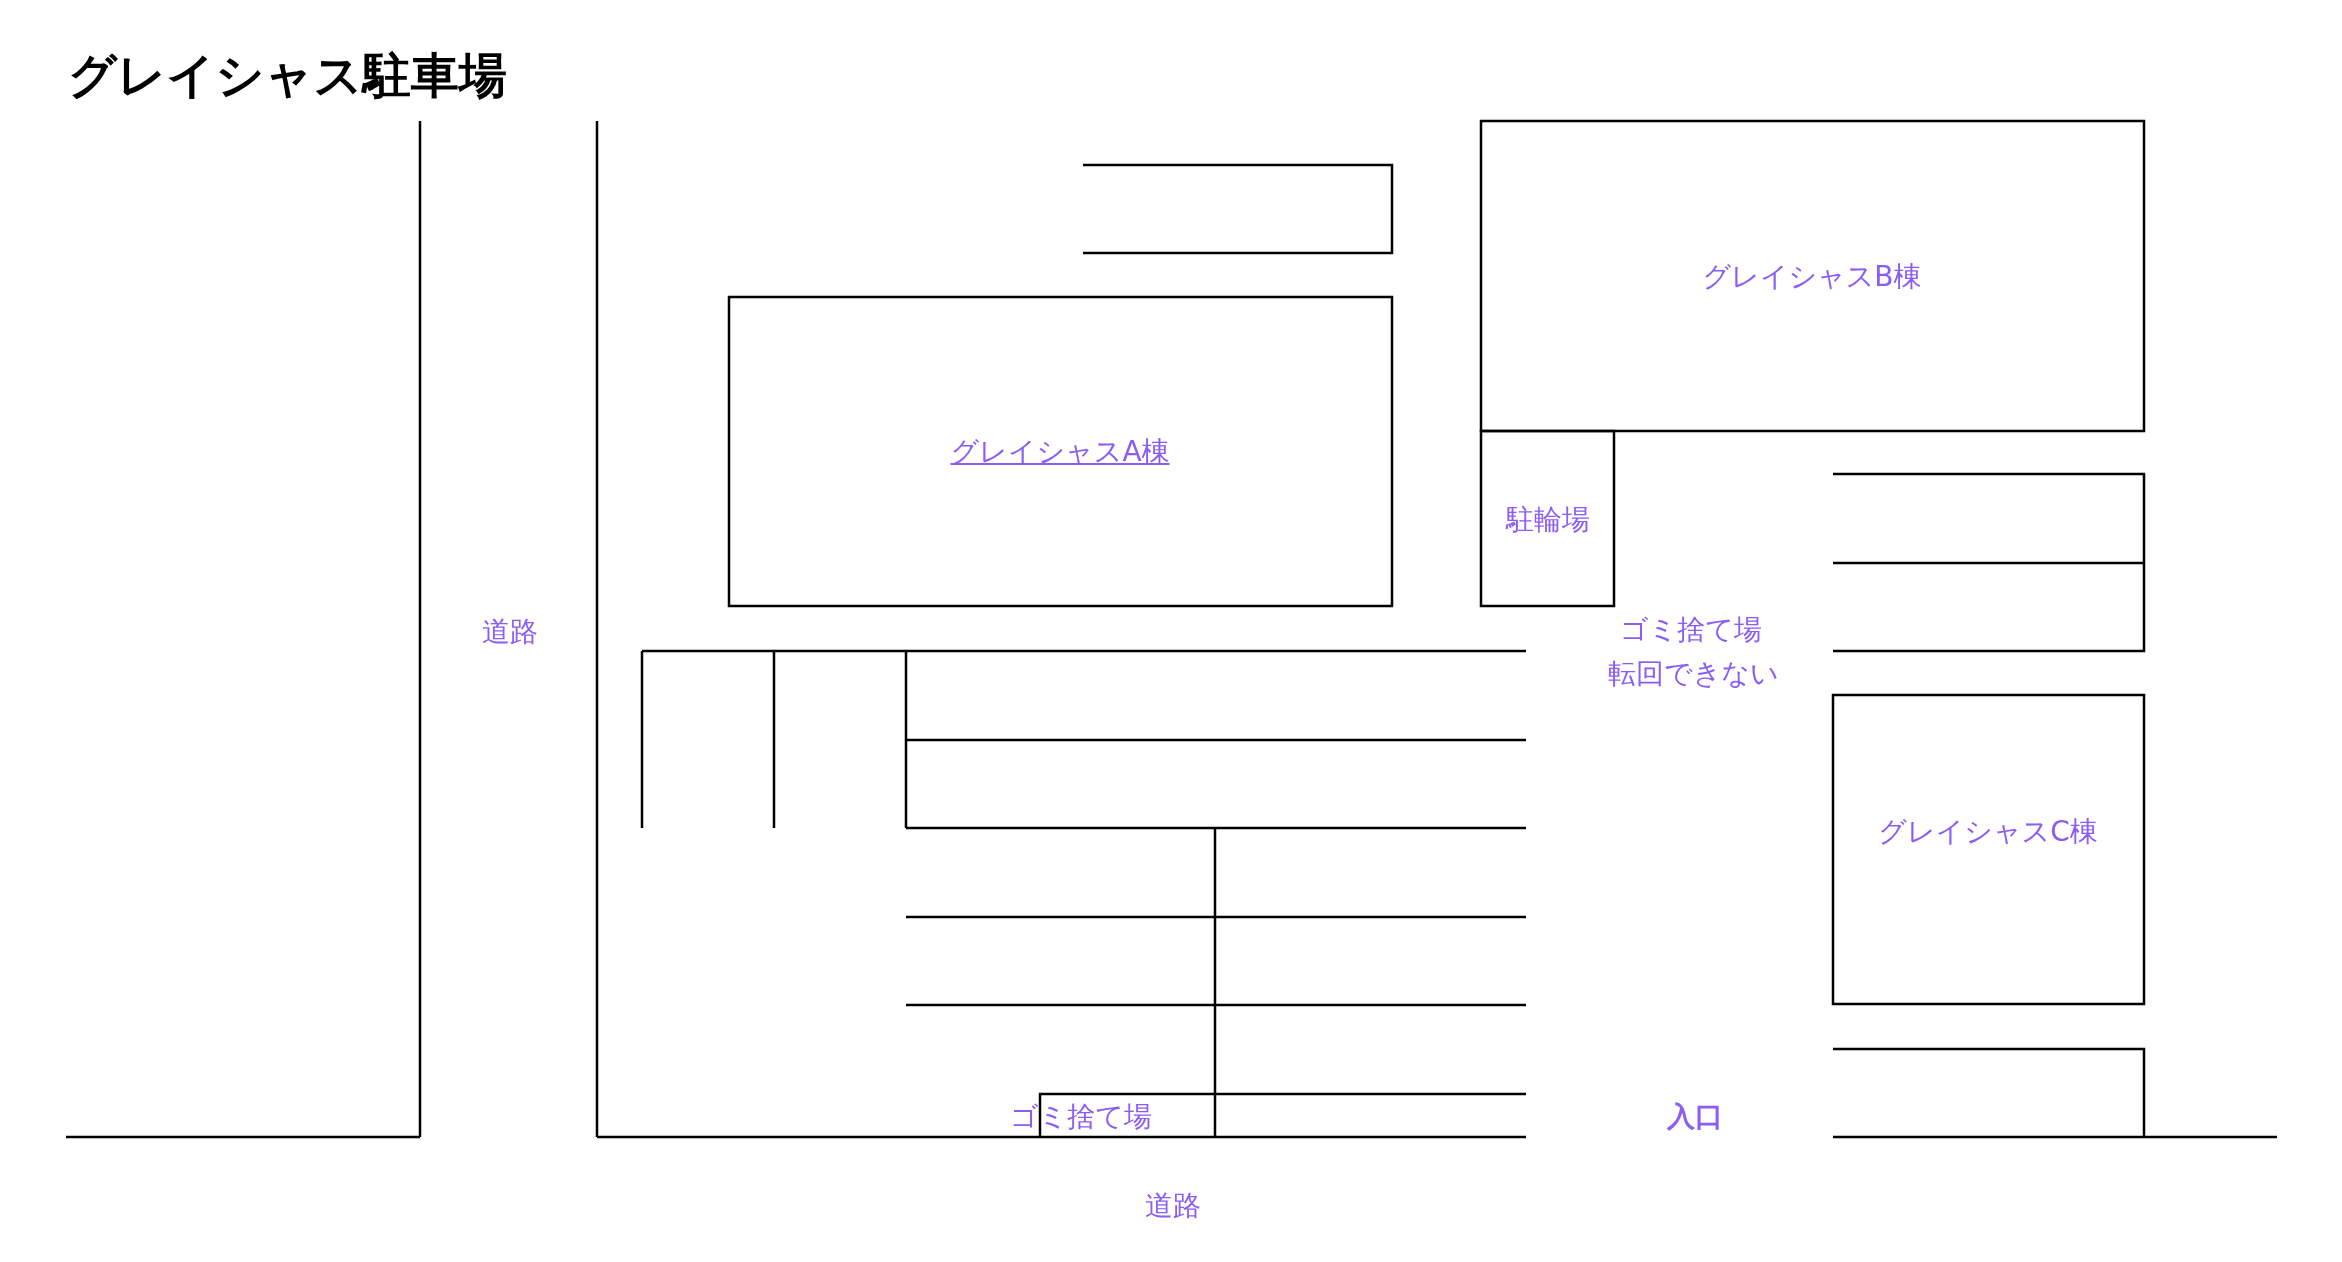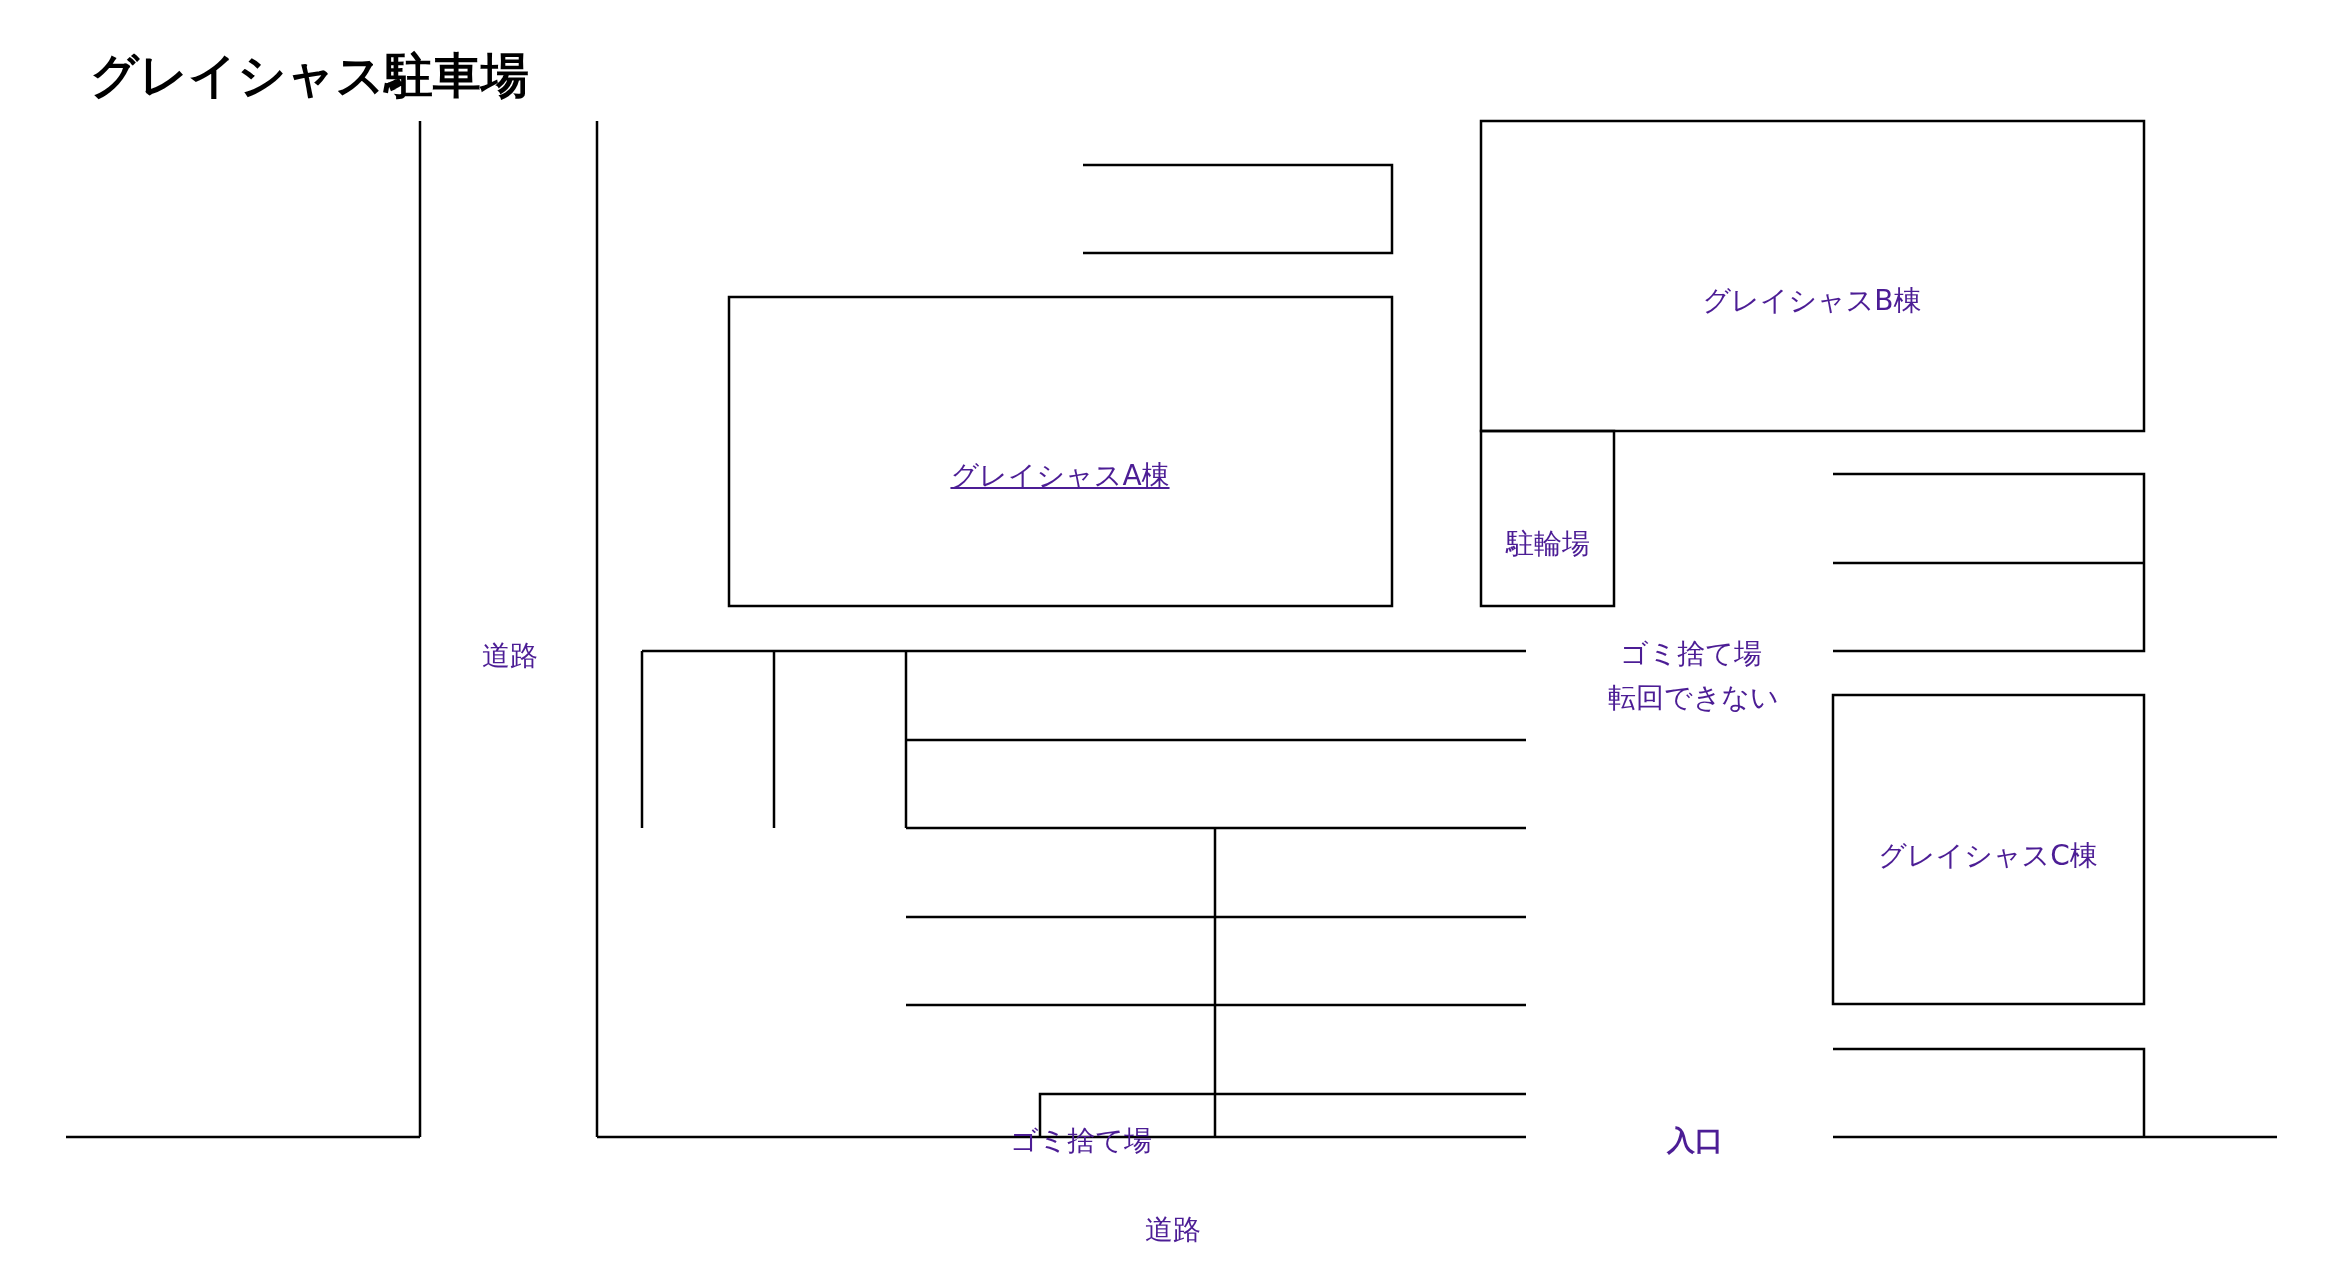--- a/index.html
+++ b/index.html
@@ -1,19 +1,19 @@
 <!DOCTYPE html>
 <html><head>
 <meta charset="utf-8">
 <style>
   html, body { margin:0; padding:0; background:#ffffff; }
   body { width:2342px; height:1262px; position:relative; overflow:hidden; font-family:"DejaVu Sans", sans-serif; color:#000; }
   svg.map { position:absolute; left:0; top:0; }
-  .lbl { position:absolute; white-space:nowrap; font-size:28px; line-height:1; color:#4c1d95;margin-top:24px; }
-  .title { position:absolute; left:90px; top:44px; font-size:48px; font-weight:bold; white-space:nowrap; }
+  .lbl { position:absolute; white-space:nowrap; font-size:28px; line-height:1; color:#8b5cf6; }
+  .title { position:absolute; left:68px; top:44px; font-size:48px; font-weight:bold; white-space:nowrap; }
   .center { transform:translate(-50%,-50%); }
 </style>
 </head>
 <body>
 
 <div class="title">グレイシャス駐車場</div>
 
 <svg class="map" width="2342" height="1262" viewBox="0 0 2342 1262">
   <g stroke="#000" stroke-width="2.5" fill="none">
 

